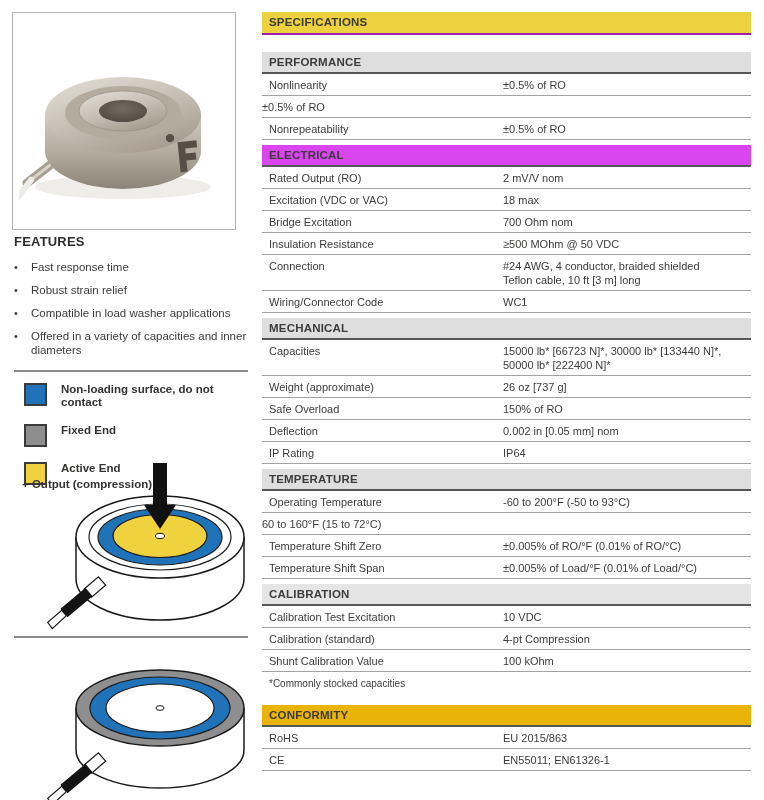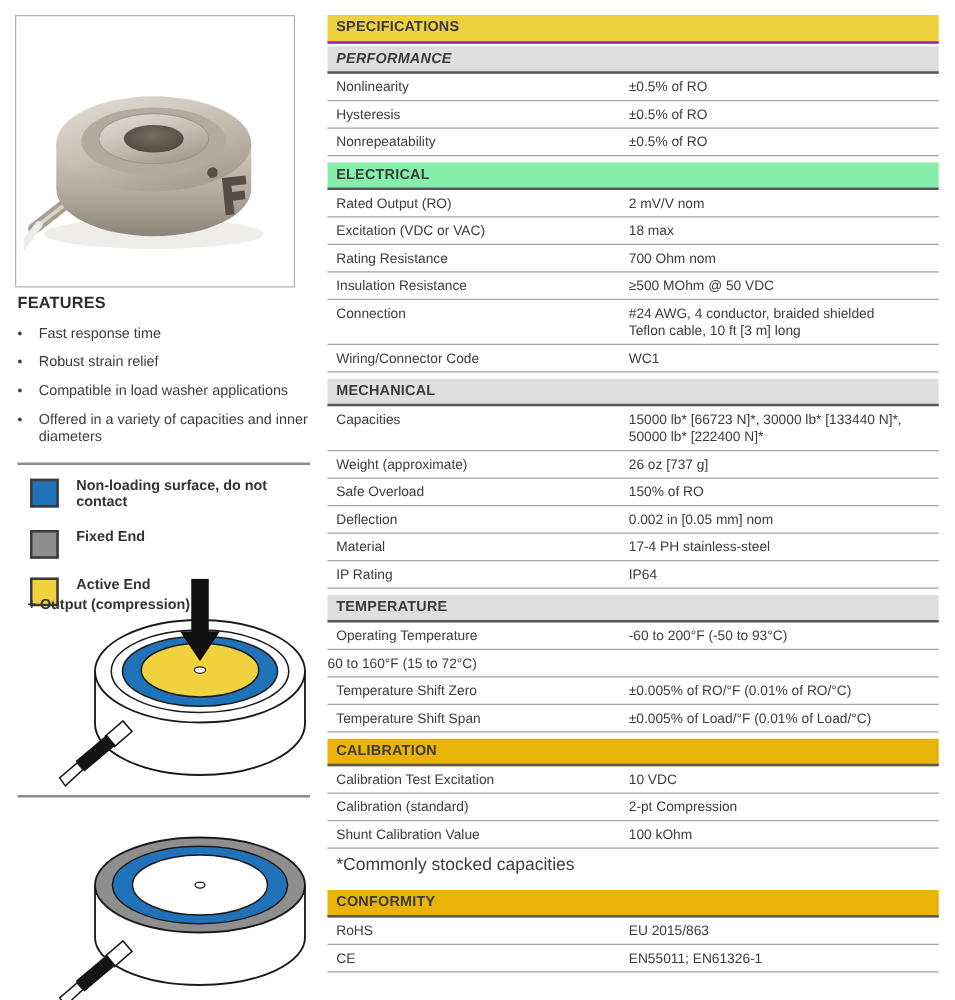--- a/index.html
+++ b/index.html
@@ -30,25 +30,25 @@
   .diagram{position:absolute;}
   #diagram-compression{left:44px;top:463px;}
   #diagram-fixed{left:44px;top:658px;}
 
   
   .spec-table{position:absolute;left:262px;top:12px;width:489px;}
   .spec-title{height:21px;line-height:21px;padding-left:7px;font-size:11.5px;font-weight:bold;
               color:#3b3b3a;letter-spacing:.2px;border-bottom:2px solid #a21caf;}
   .sec-head{height:20px;line-height:20px;padding-left:7px;font-size:11.5px;font-weight:bold;
             color:#3b3b3a;letter-spacing:.2px;border-bottom:2px solid #565758;margin-top:5px;}
-  section:first-child .sec-head{margin-top:2px;font-style:italic;}
+  section:first-child .sec-head{margin-top:17px;}
   .row{display:flex;align-items:flex-start;padding:4px 0 3px;border-bottom:1px solid #a3a3a3;}
   .row .label{width:234px;flex:none;padding-left:7px;font-size:11px;line-height:14px;}
   .row .value{flex:1;font-size:11px;line-height:14px;white-space:pre-line;}
-  .footnote{padding:5px 0 9px 7px;font-size:14px;line-height:14px;color:#3c3c3b;}
+  .footnote{padding:5px 0 9px 7px;font-size:10px;line-height:14px;color:#3c3c3b;}
 </style>
 </head>
 <body>
 
 <div class="photo-box">
   <svg width="210" height="204" viewBox="0 0 210 204">
     <defs>
       <linearGradient id="metalTop" x1="0" y1="0" x2="0.6" y2="1">
         <stop offset="0" stop-color="#e4e0d8"></stop>
           <stop offset="0.55" stop-color="#c6bfb3"></stop>
@@ -161,46 +161,45 @@
   <div>
   <section>
     <div class="sec-head" style="background-color: rgb(222, 222, 223);">PERFORMANCE</div>
     <div class="rows">
   <div class="row">
     <div class="label">Nonlinearity</div>
     <div class="value">±0.5% of RO</div>
   </div>
 
   <div class="row">
-    <div class="label">Hysteresis</div>
     <div class="value">±0.5% of RO</div>
   </div>
 
   <div class="row">
     <div class="label">Nonrepeatability</div>
     <div class="value">±0.5% of RO</div>
   </div>
 </div>
   </section>
 
   <section>
-    <div class="sec-head" style="background-color: #86efac;">ELECTRICAL</div>
+    <div class="sec-head" style="background-color: #d946ef;">ELECTRICAL</div>
     <div class="rows">
   <div class="row">
     <div class="label">Rated Output (RO)</div>
     <div class="value">2 mV/V nom</div>
   </div>
 
   <div class="row">
     <div class="label">Excitation (VDC or VAC)</div>
     <div class="value">18 max</div>
   </div>
 
   <div class="row">
-    <div class="label">Rating Resistance</div>
+    <div class="label">Bridge Excitation</div>
     <div class="value">700 Ohm nom</div>
   </div>
 
   <div class="row">
     <div class="label">Insulation Resistance</div>
     <div class="value">≥500 MOhm @ 50 VDC</div>
   </div>
 
   <div class="row">
     <div class="label">Connection</div>
@@ -232,24 +231,20 @@
   <div class="row">
     <div class="label">Safe Overload</div>
     <div class="value">150% of RO</div>
   </div>
 
   <div class="row">
     <div class="label">Deflection</div>
     <div class="value">0.002 in [0.05 mm] nom</div>
   </div>
 
-  <div class="row">
-    <div class="label">Material</div>
-    <div class="value">17-4 PH stainless-steel</div>
-  </div>
 
   <div class="row">
     <div class="label">IP Rating</div>
     <div class="value">IP64</div>
   </div>
 </div>
   </section>
 
   <section>
     <div class="sec-head" style="background-color: rgb(222, 222, 223);">TEMPERATURE</div>
@@ -269,30 +264,30 @@
   </div>
 
   <div class="row">
     <div class="label">Temperature Shift Span</div>
     <div class="value">±0.005% of Load/°F (0.01% of Load/°C)</div>
   </div>
 </div>
   </section>
 
   <section>
-    <div class="sec-head" style="background-color: #eab308;">CALIBRATION</div>
+    <div class="sec-head" style="background-color: #e5e5e5;">CALIBRATION</div>
     <div class="rows">
   <div class="row">
     <div class="label">Calibration Test Excitation</div>
     <div class="value">10 VDC</div>
   </div>
 
   <div class="row">
     <div class="label">Calibration (standard)</div>
-    <div class="value">2-pt Compression</div>
+    <div class="value">4-pt Compression</div>
   </div>
 
   <div class="row">
     <div class="label">Shunt Calibration Value</div>
     <div class="value">100 kOhm</div>
   </div>
 <div class="footnote">*Commonly stocked capacities</div>
         </div>
   </section>
 

